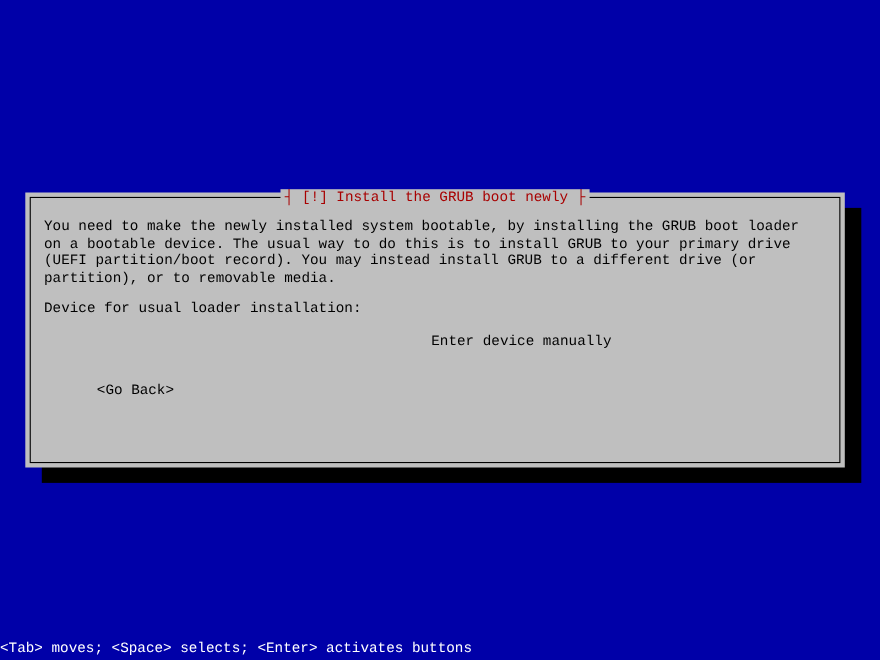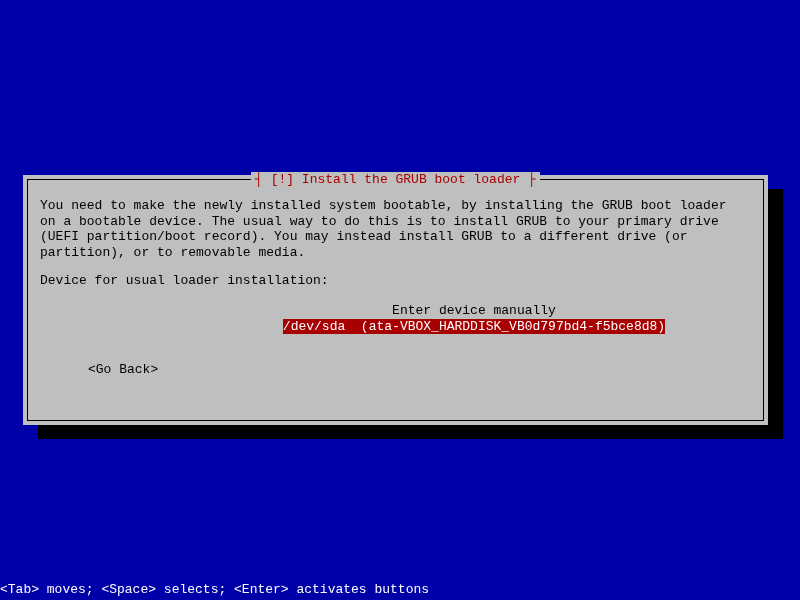--- a/index.html
+++ b/index.html
@@ -96,28 +96,27 @@
     }
   </style>
 </head>
 <body>
 
 <div class="dialog-shadow"></div>
 
 <div class="dialog">
   <div class="dialog-inner">
     <div class="title-wrap">
-      <span class="title">┤ [!] Install the GRUB boot loader ├</span>
+      <span class="title">┤ [!] Install the GRUB boot newly ├</span>
     </div>
     <div class="description">You need to make the newly installed system bootable, by installing the GRUB boot loader
 on a bootable device. The usual way to do this is to install GRUB to your primary drive
 (UEFI partition/boot record). You may instead install GRUB to a different drive (or
 partition), or to removable media.</div>
     <div class="prompt">Device for usual loader installation:</div>
     <div class="options-area">
       <span class="option">Enter device manually</span>
-      <span class="option selected">/dev/sda  (ata-VBOX_HARDDISK_VB0d797bd4-f5bce8d8)</span>
     </div>
     <div class="go-back">&lt;Go Back&gt;</div>
   </div>
 </div>
 
 <div class="status-bar">&lt;Tab&gt; moves; &lt;Space&gt; selects; &lt;Enter&gt; activates buttons</div>
 
 </body></html>

